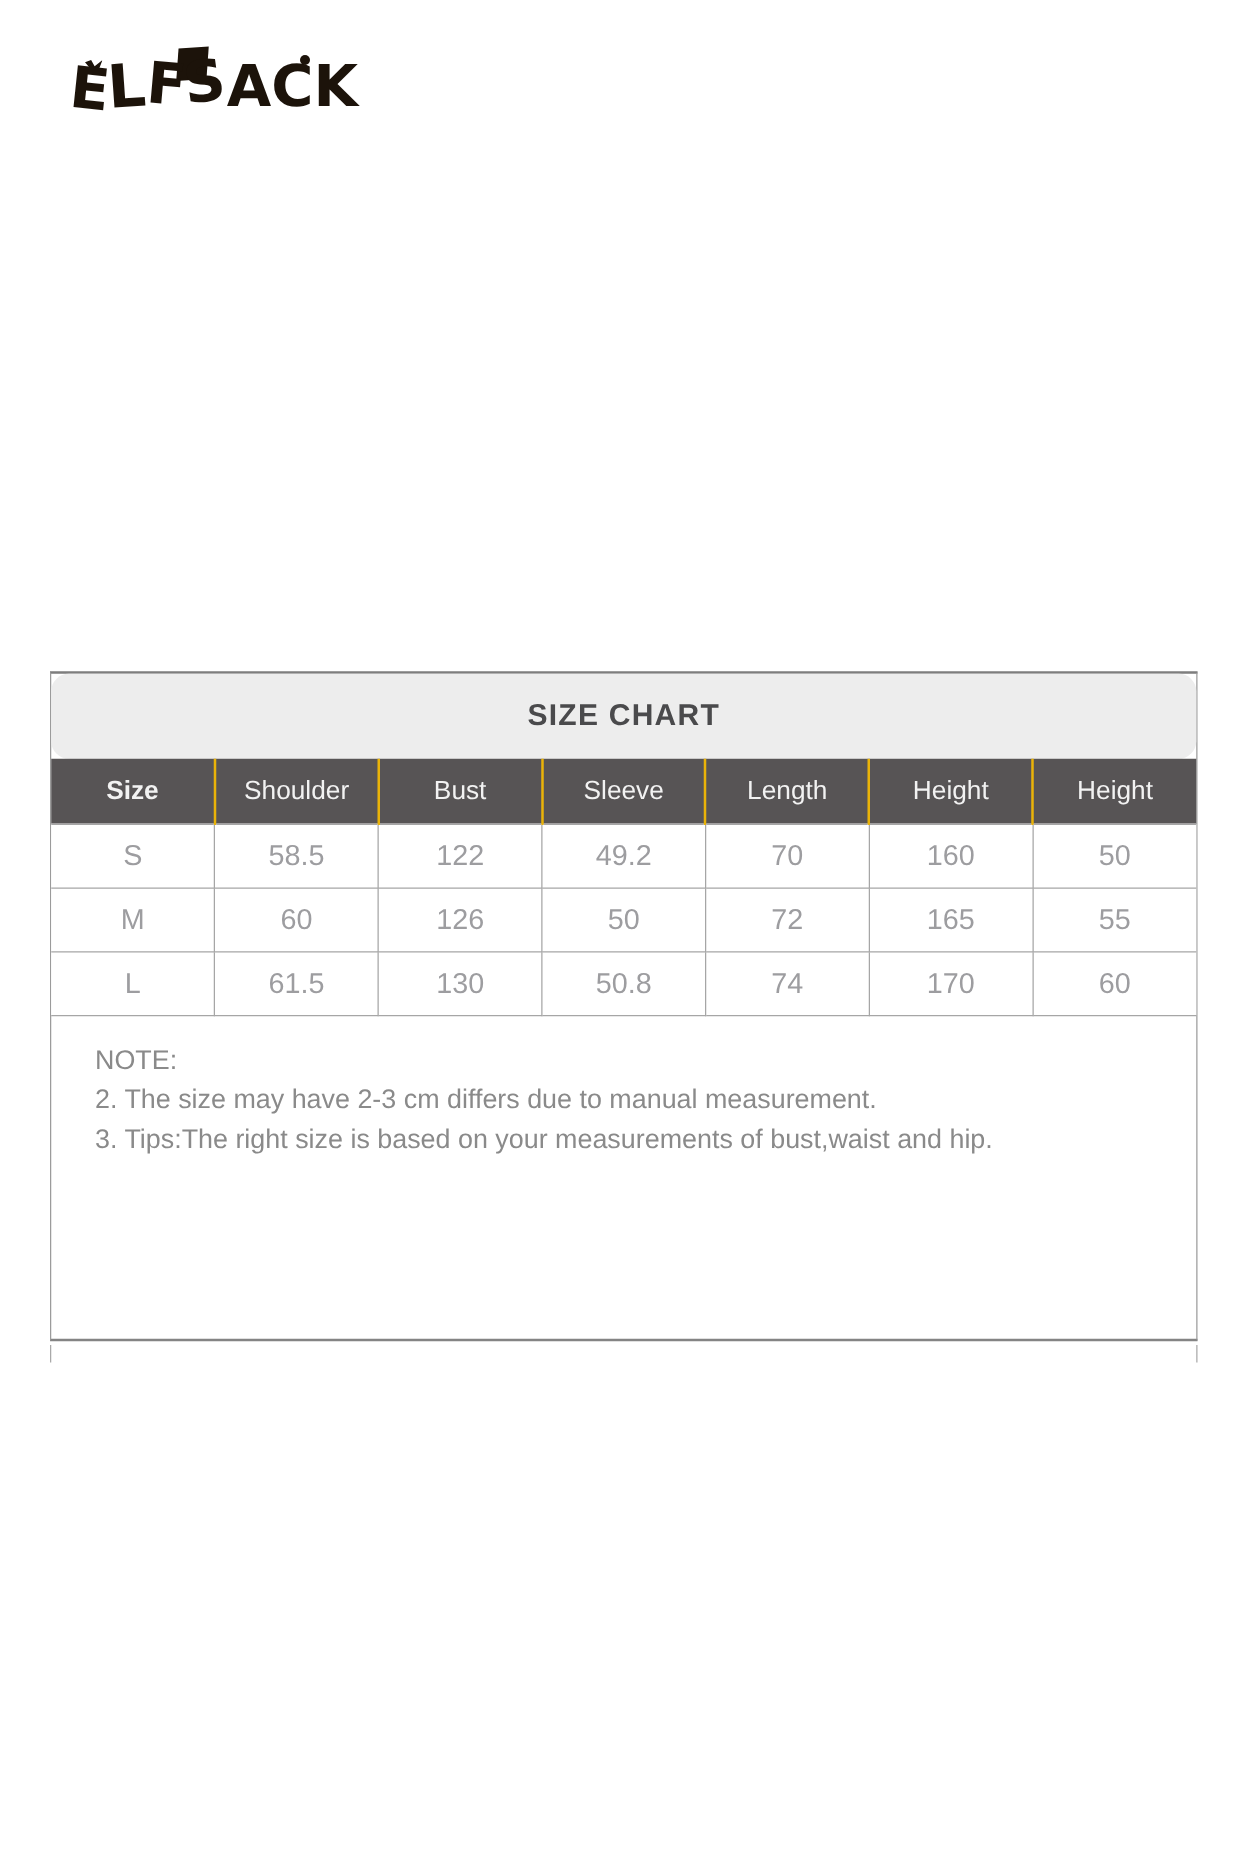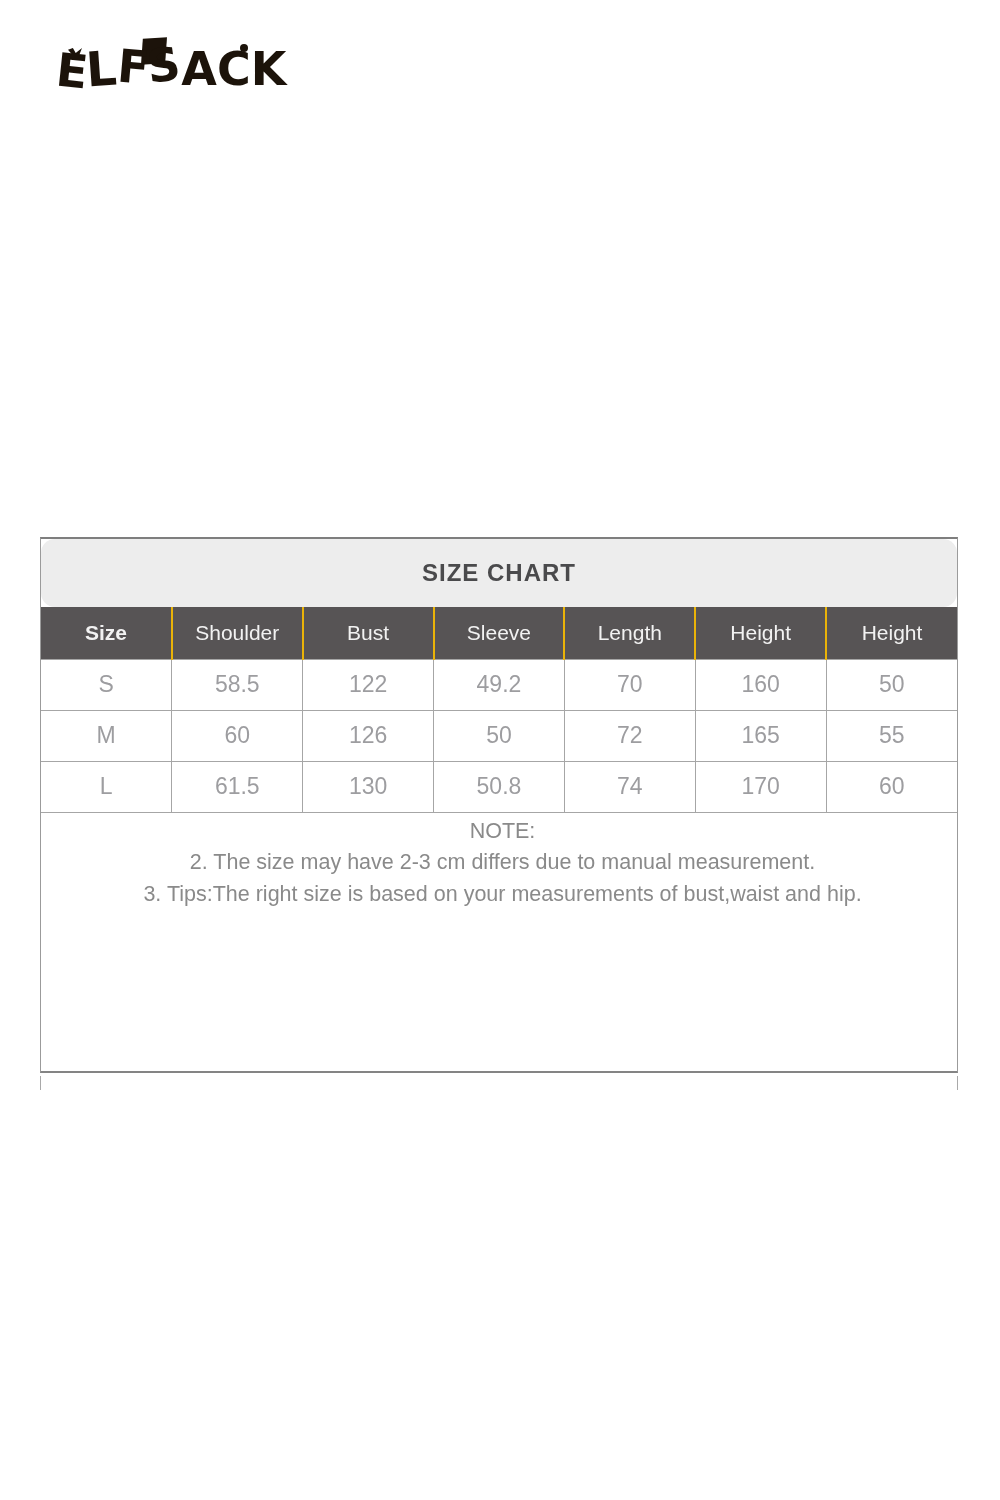--- a/index.html
+++ b/index.html
@@ -75,23 +75,23 @@
   .size-table tbody td{
     height:51px;text-align:center;vertical-align:middle;
     color:var(--cell-text);font-size:23px;background:#fff;
     border:1px solid #a6a6a6;
   }
   .size-table tbody tr td:first-child{border-left:none;}
   .size-table tbody tr td:last-child{border-right:none;}
 
   
   .notes{
-    padding:3px 28px 0 35px;
+    padding:20px 28px 0 35px;
     color:var(--note-text);
-    font-size:21.5px;line-height:31.5px;text-align:center;
+    font-size:21.5px;line-height:31.5px;
   }
   .note-line{white-space:nowrap;}
   .note-line.indent{padding-left:27px;}
 
   
   .next-box{
     position:absolute;left:40px;top:1076px;width:918px;height:14px;
     border-left:1px solid #a9a9a9;border-right:1px solid #a9a9a9;
   }
 </style>

